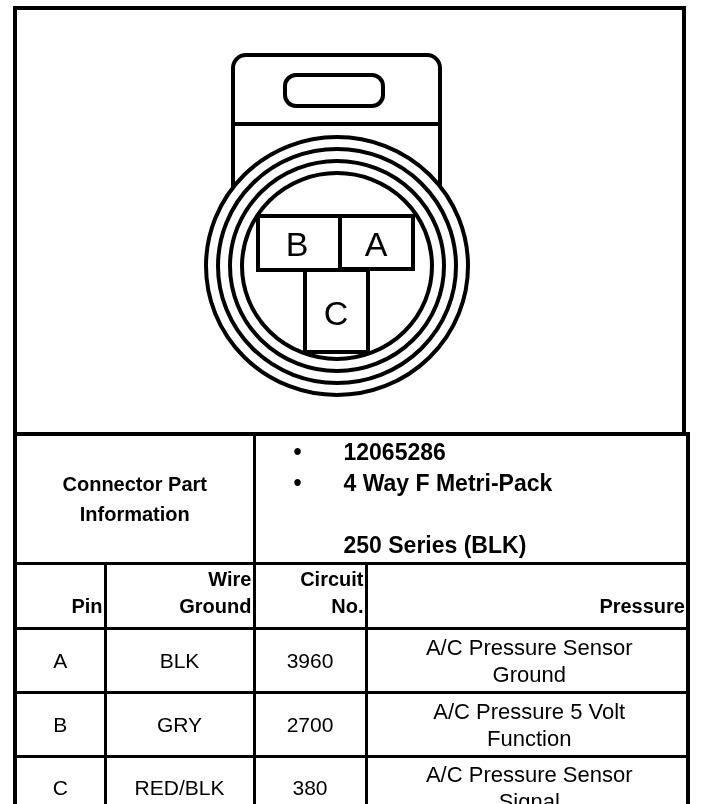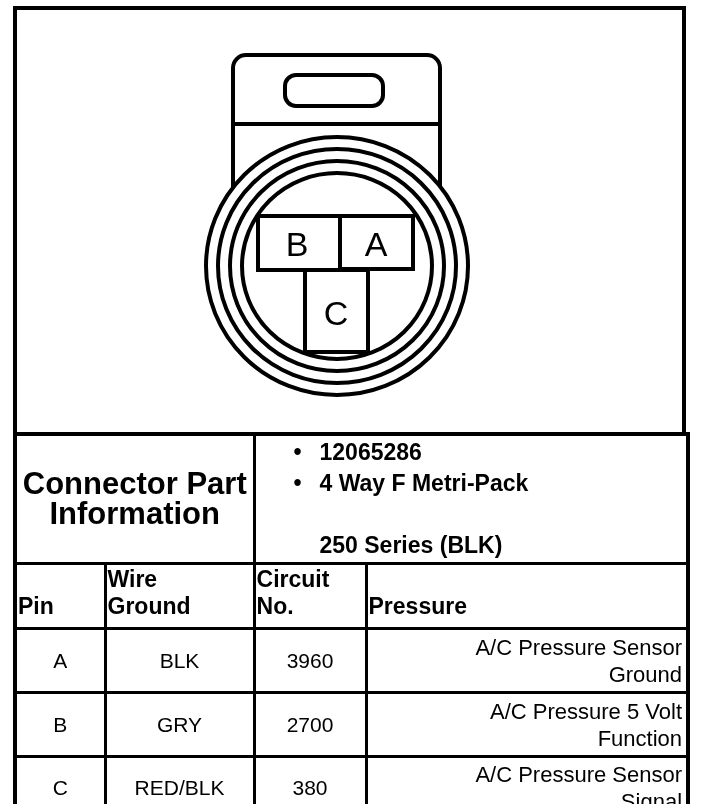--- a/index.html
+++ b/index.html
@@ -35,30 +35,30 @@
     box-sizing:border-box;
     overflow:hidden;
   }
   .conn-table{border:4px solid #000;}
   .info-row td{height:96px;}
   .header-row td{height:62px;vertical-align:bottom;padding-bottom:7px;}
   .data-row td{height:64px;}
   .cell-center{text-align:center;vertical-align:middle;}
   .info-title{
     text-align:center;vertical-align:middle;
-    font-weight:700;font-size:31px;line-height:30px;
+    font-weight:700;font-size:20px;line-height:30px;
   }
   .bullets-cell{vertical-align:middle;padding-left:38px;}
   .bullet-item{display:flex;align-items:flex-start;font-weight:700;font-size:23px;line-height:31px;}
   .bullet-dot{width:26px;flex:0 0 26px;font-size:23px;}
-  .bullet-text{white-space:pre-line;}
-  .hdr{font-weight:700;font-size:23px;text-align:left;line-height:27px;}
+  .bullet-text{white-space:pre-line;margin-left:24px;}
+  .hdr{font-weight:700;font-size:20px;text-align:right;line-height:27px;}
   .val{font-size:21px;font-weight:400;}
   .func-cell{
-    vertical-align:middle;text-align:right;
+    vertical-align:middle;text-align:center;
     padding:2px 4px 2px 9px;
     font-size:22px;line-height:27px;font-weight:400;
     white-space:pre-line;
   }
 </style>
 </head>
 <body>
 
 <div class="page">
 

